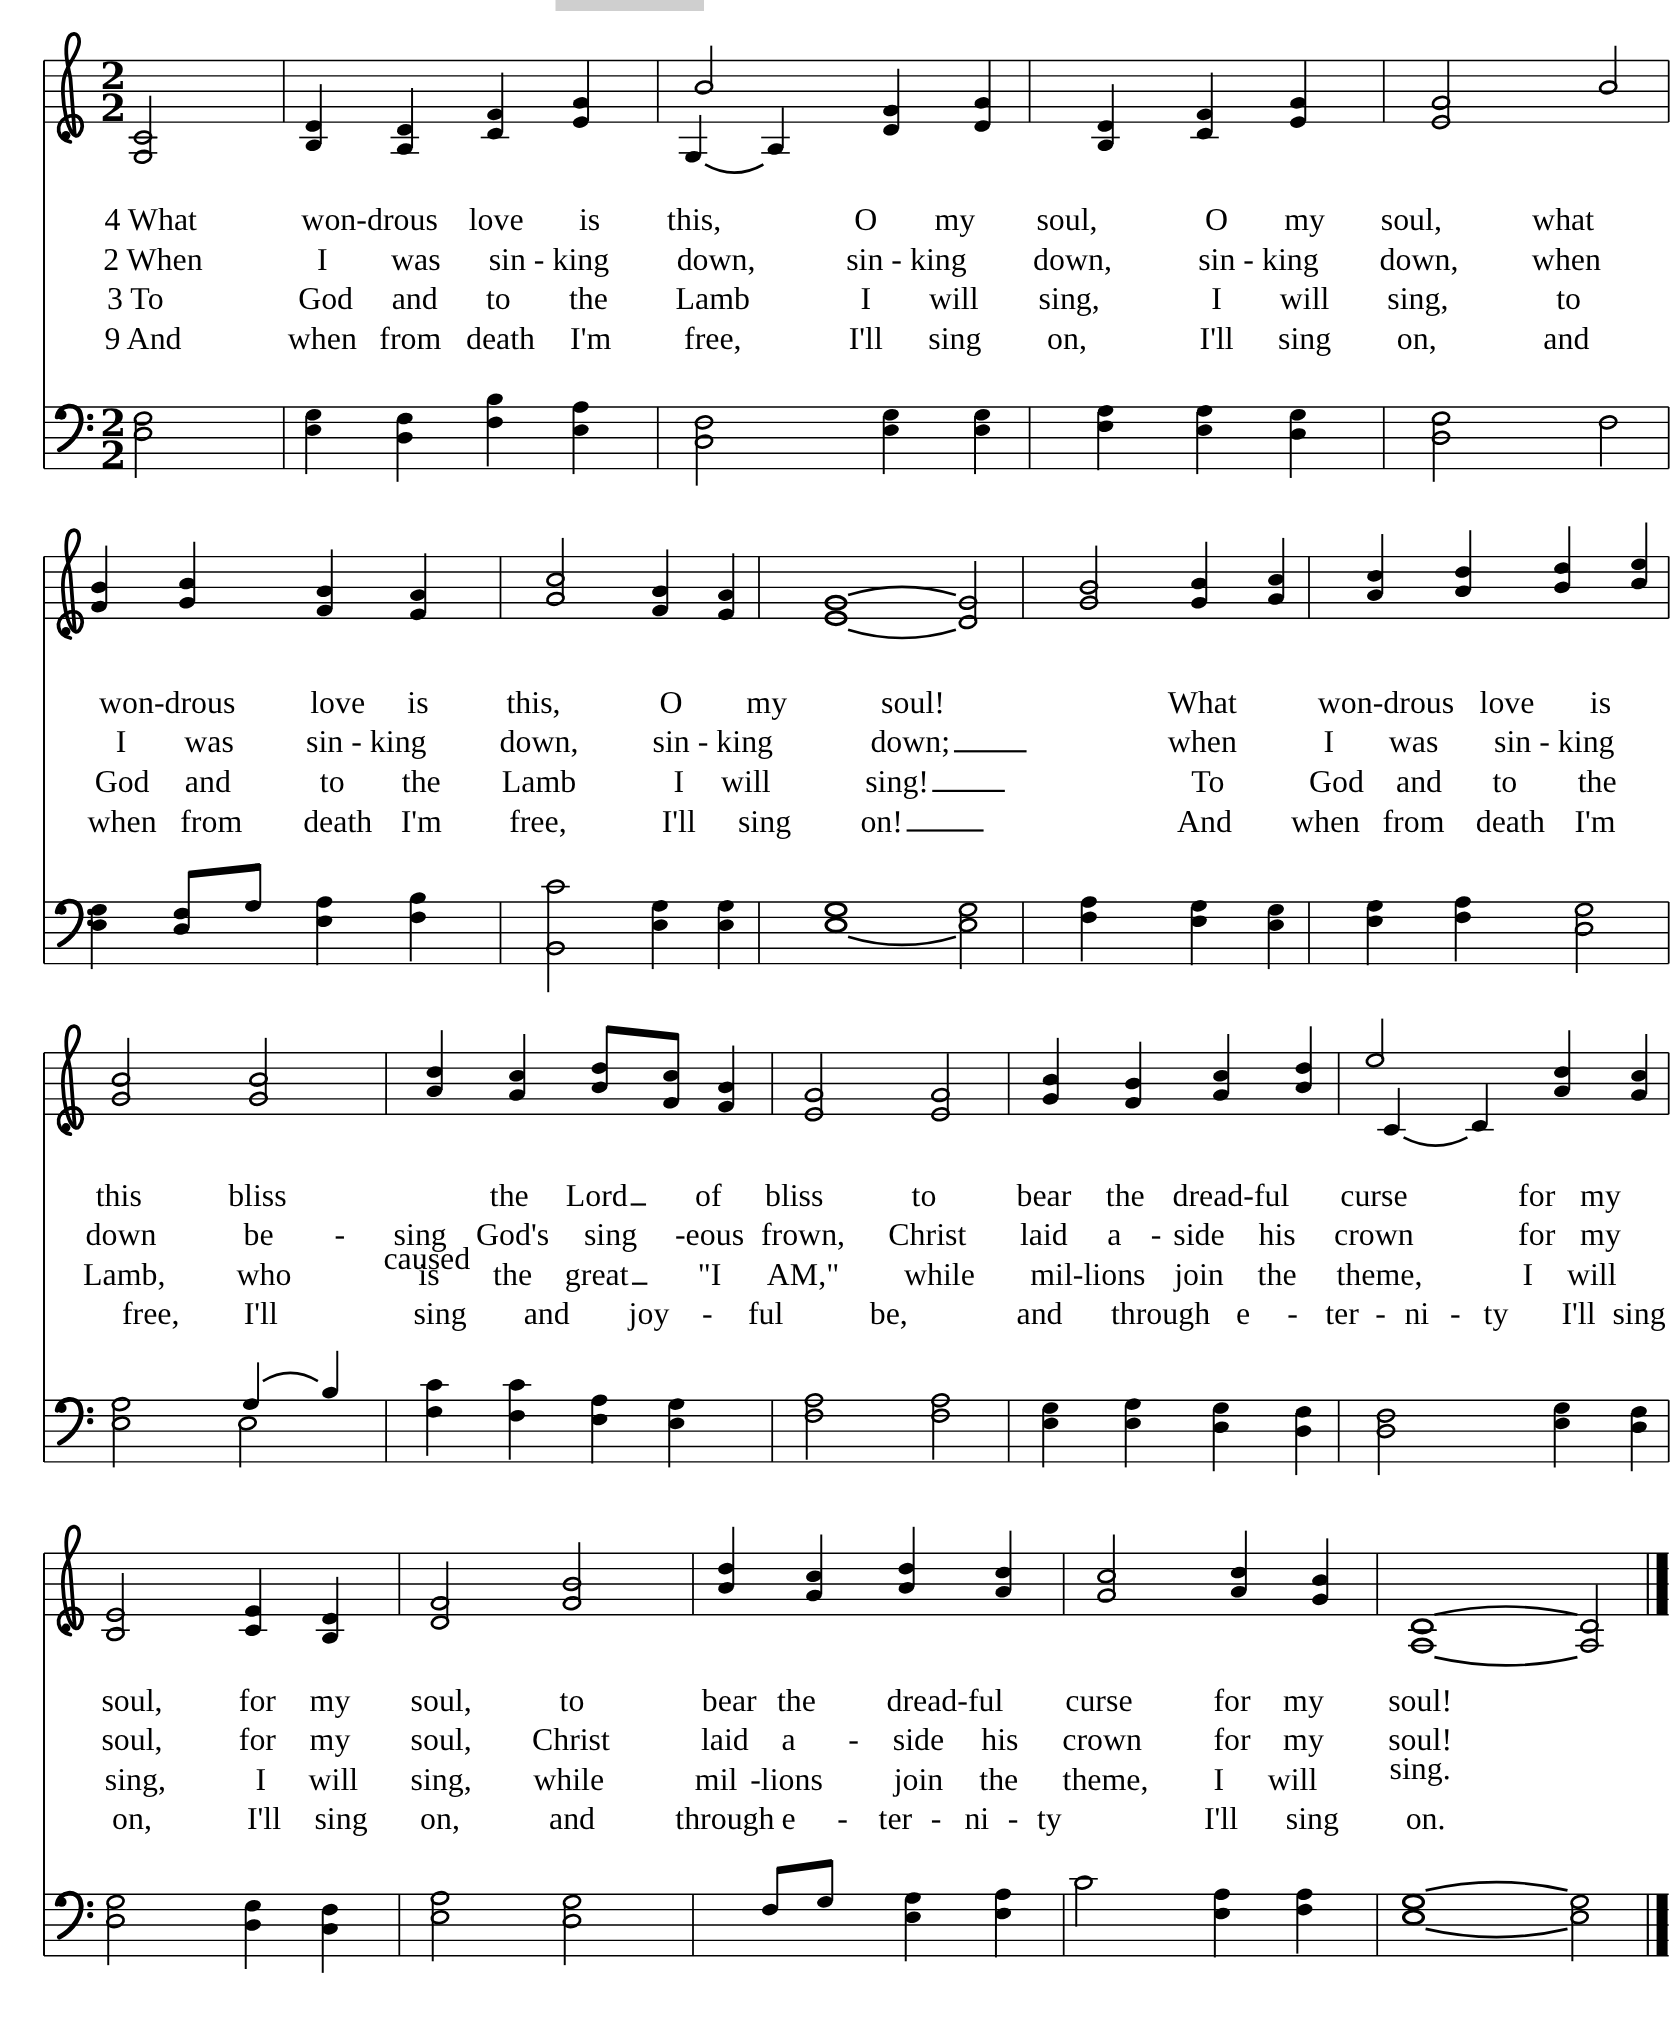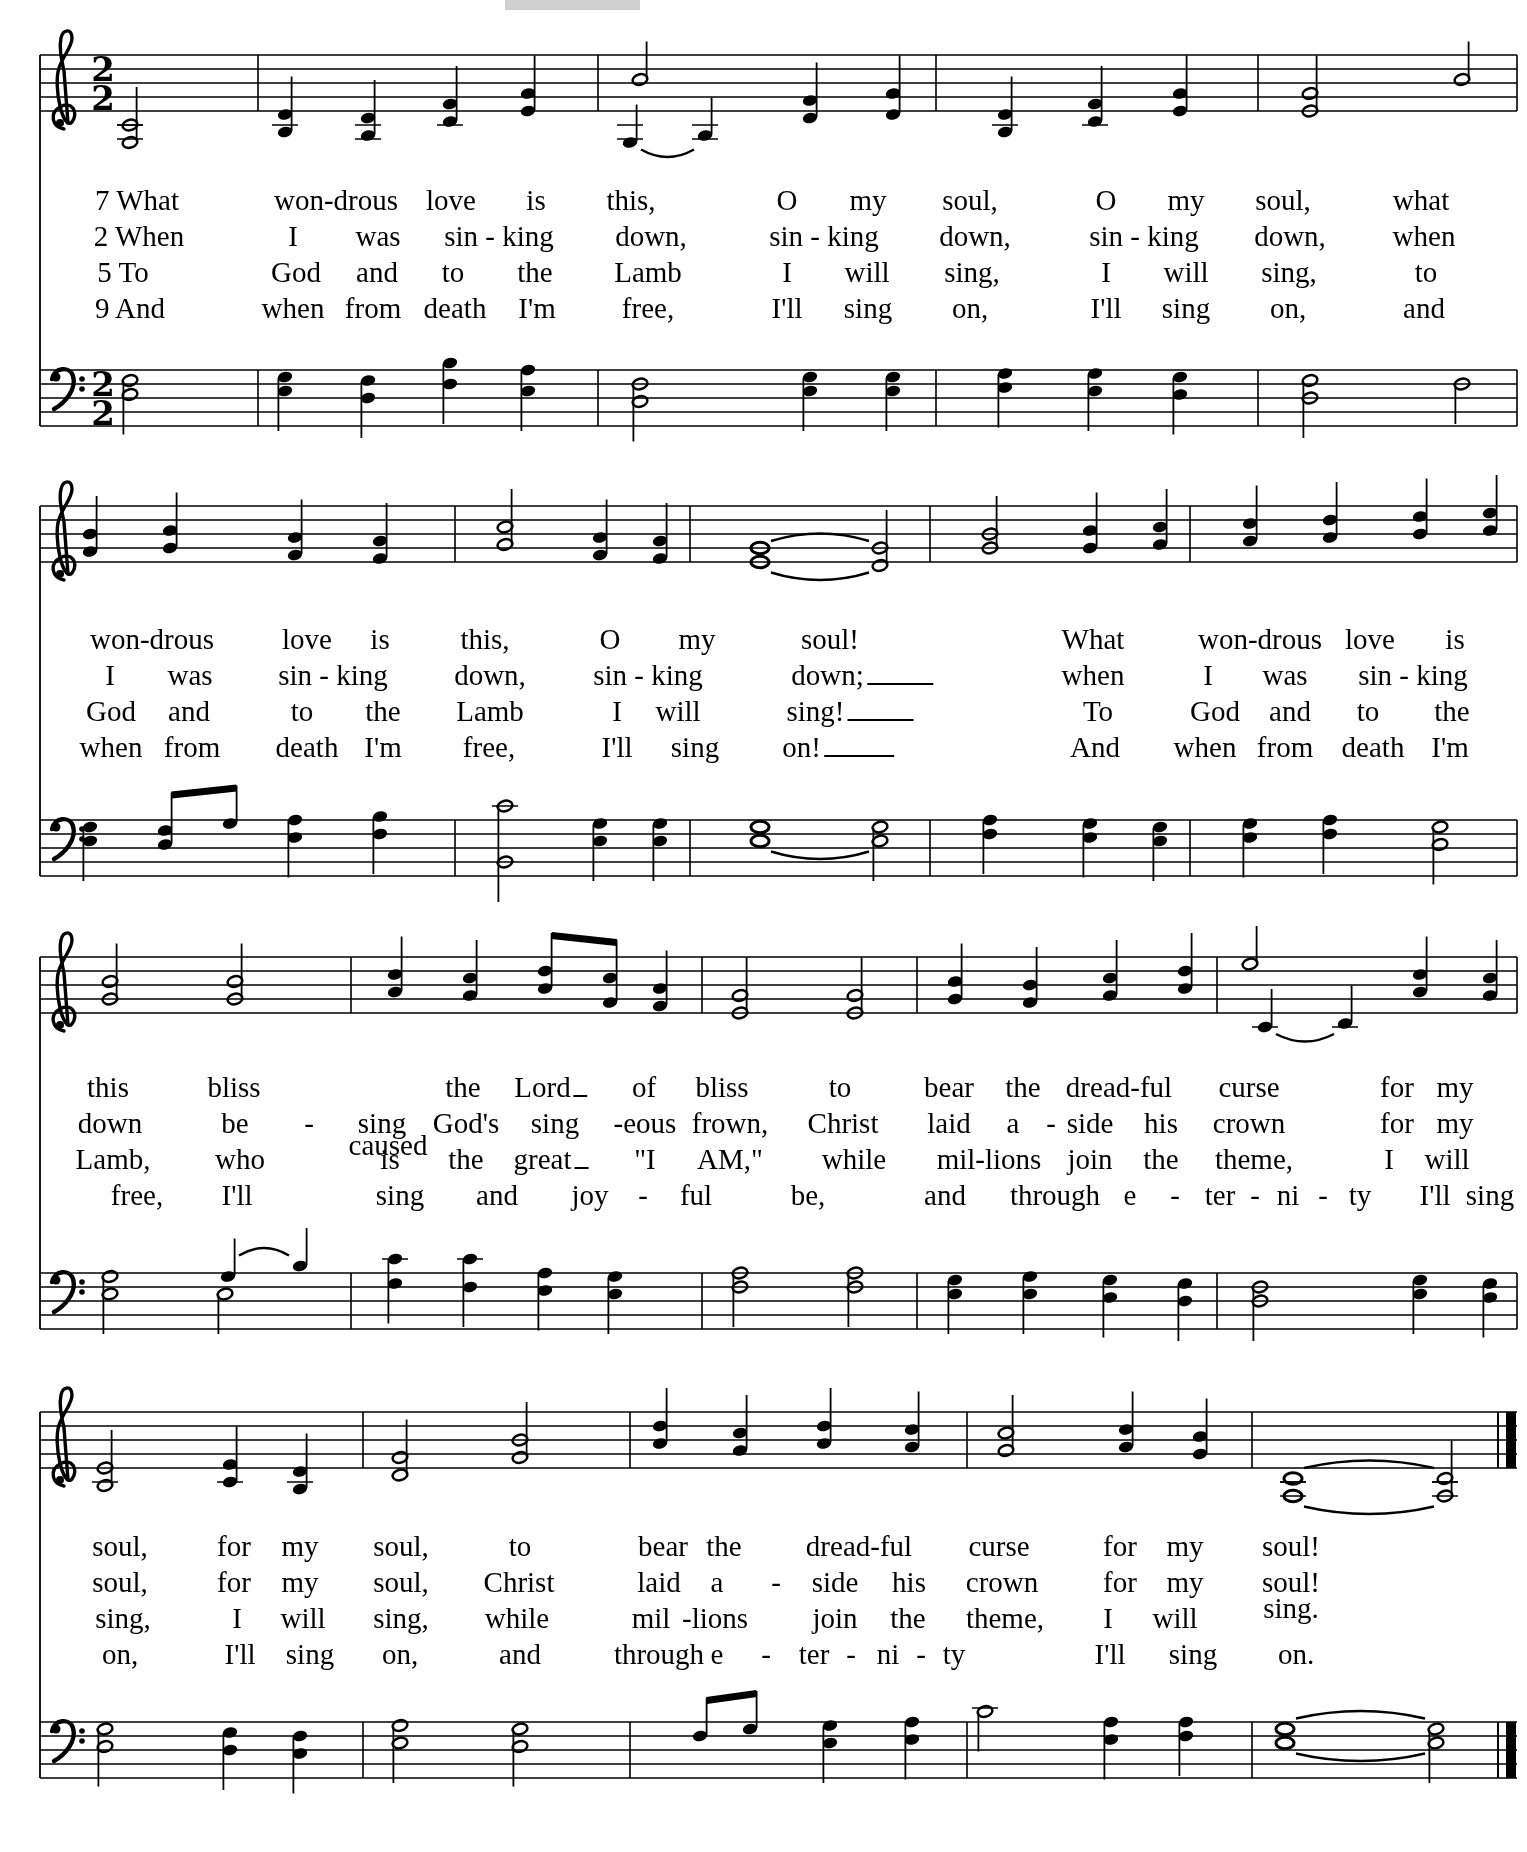--- a/index.html
+++ b/index.html
@@ -542,21 +542,21 @@
       <ellipse cx="1285" cy="1729" rx="9" ry="5.8" fill="none" stroke="#000" stroke-width="3"></ellipse>
       <ellipse cx="1285" cy="1743" rx="9" ry="5.8" fill="none" stroke="#000" stroke-width="3"></ellipse>
       <ellipse cx="1436" cy="1729" rx="7.5" ry="5.2" fill="none" stroke="#000" stroke-width="2.5" transform="rotate(-14 1436 1729)"></ellipse>
       <ellipse cx="1436" cy="1743" rx="7.5" ry="5.2" fill="none" stroke="#000" stroke-width="2.5" transform="rotate(-14 1436 1743)"></ellipse>
       <line x1="1429.4" y1="1730" x2="1429.4" y2="1783" stroke="#000" stroke-width="1.8"></line>
       <line x1="706.6" y1="1700.5" x2="756.6" y2="1693.5" stroke="#000" stroke-width="7"></line>
       <path d="M 1296 1718.5 Q 1360.5 1703.5 1425 1718.5" fill="none" stroke="#000" stroke-width="2.4"></path>
       <path d="M 1296 1753.5 Q 1360.5 1768.5 1425 1753.5" fill="none" stroke="#000" stroke-width="2.4"></path>
     </svg>
   <div id="lyrics">
-      <span class="tok" style="left: 137px; top: 186px;">7 What</span>
+      <span class="tok" style="left: 137px; top: 186px;">4 What</span>
       <span class="tok" style="left: 336px; top: 186px;">won-drous</span>
       <span class="tok" style="left: 451px; top: 186px;">love</span>
       <span class="tok" style="left: 536px; top: 186px;">is</span>
       <span class="tok" style="left: 631px; top: 186px;">this,</span>
       <span class="tok" style="left: 787px; top: 186px;">O</span>
       <span class="tok" style="left: 868px; top: 186px;">my</span>
       <span class="tok" style="left: 970px; top: 186px;">soul,</span>
       <span class="tok" style="left: 1106px; top: 186px;">O</span>
       <span class="tok" style="left: 1186px; top: 186px;">my</span>
       <span class="tok" style="left: 1283px; top: 186px;">soul,</span>
@@ -564,21 +564,21 @@
       <span class="tok" style="left: 139px; top: 222px;">2 When</span>
       <span class="tok" style="left: 293px; top: 222px;">I</span>
       <span class="tok" style="left: 378px; top: 222px;">was</span>
       <span class="tok" style="left: 499px; top: 222px;">sin - king</span>
       <span class="tok" style="left: 651px; top: 222px;">down,</span>
       <span class="tok" style="left: 824px; top: 222px;">sin - king</span>
       <span class="tok" style="left: 975px; top: 222px;">down,</span>
       <span class="tok" style="left: 1144px; top: 222px;">sin - king</span>
       <span class="tok" style="left: 1290px; top: 222px;">down,</span>
       <span class="tok" style="left: 1424px; top: 222px;">when</span>
-      <span class="tok" style="left: 123px; top: 258px;">5 To</span>
+      <span class="tok" style="left: 123px; top: 258px;">3 To</span>
       <span class="tok" style="left: 296px; top: 258px;">God</span>
       <span class="tok" style="left: 377px; top: 258px;">and</span>
       <span class="tok" style="left: 453px; top: 258px;">to</span>
       <span class="tok" style="left: 535px; top: 258px;">the</span>
       <span class="tok" style="left: 648px; top: 258px;">Lamb</span>
       <span class="tok" style="left: 787px; top: 258px;">I</span>
       <span class="tok" style="left: 867px; top: 258px;">will</span>
       <span class="tok" style="left: 972px; top: 258px;">sing,</span>
       <span class="tok" style="left: 1106px; top: 258px;">I</span>
       <span class="tok" style="left: 1186px; top: 258px;">will</span>

